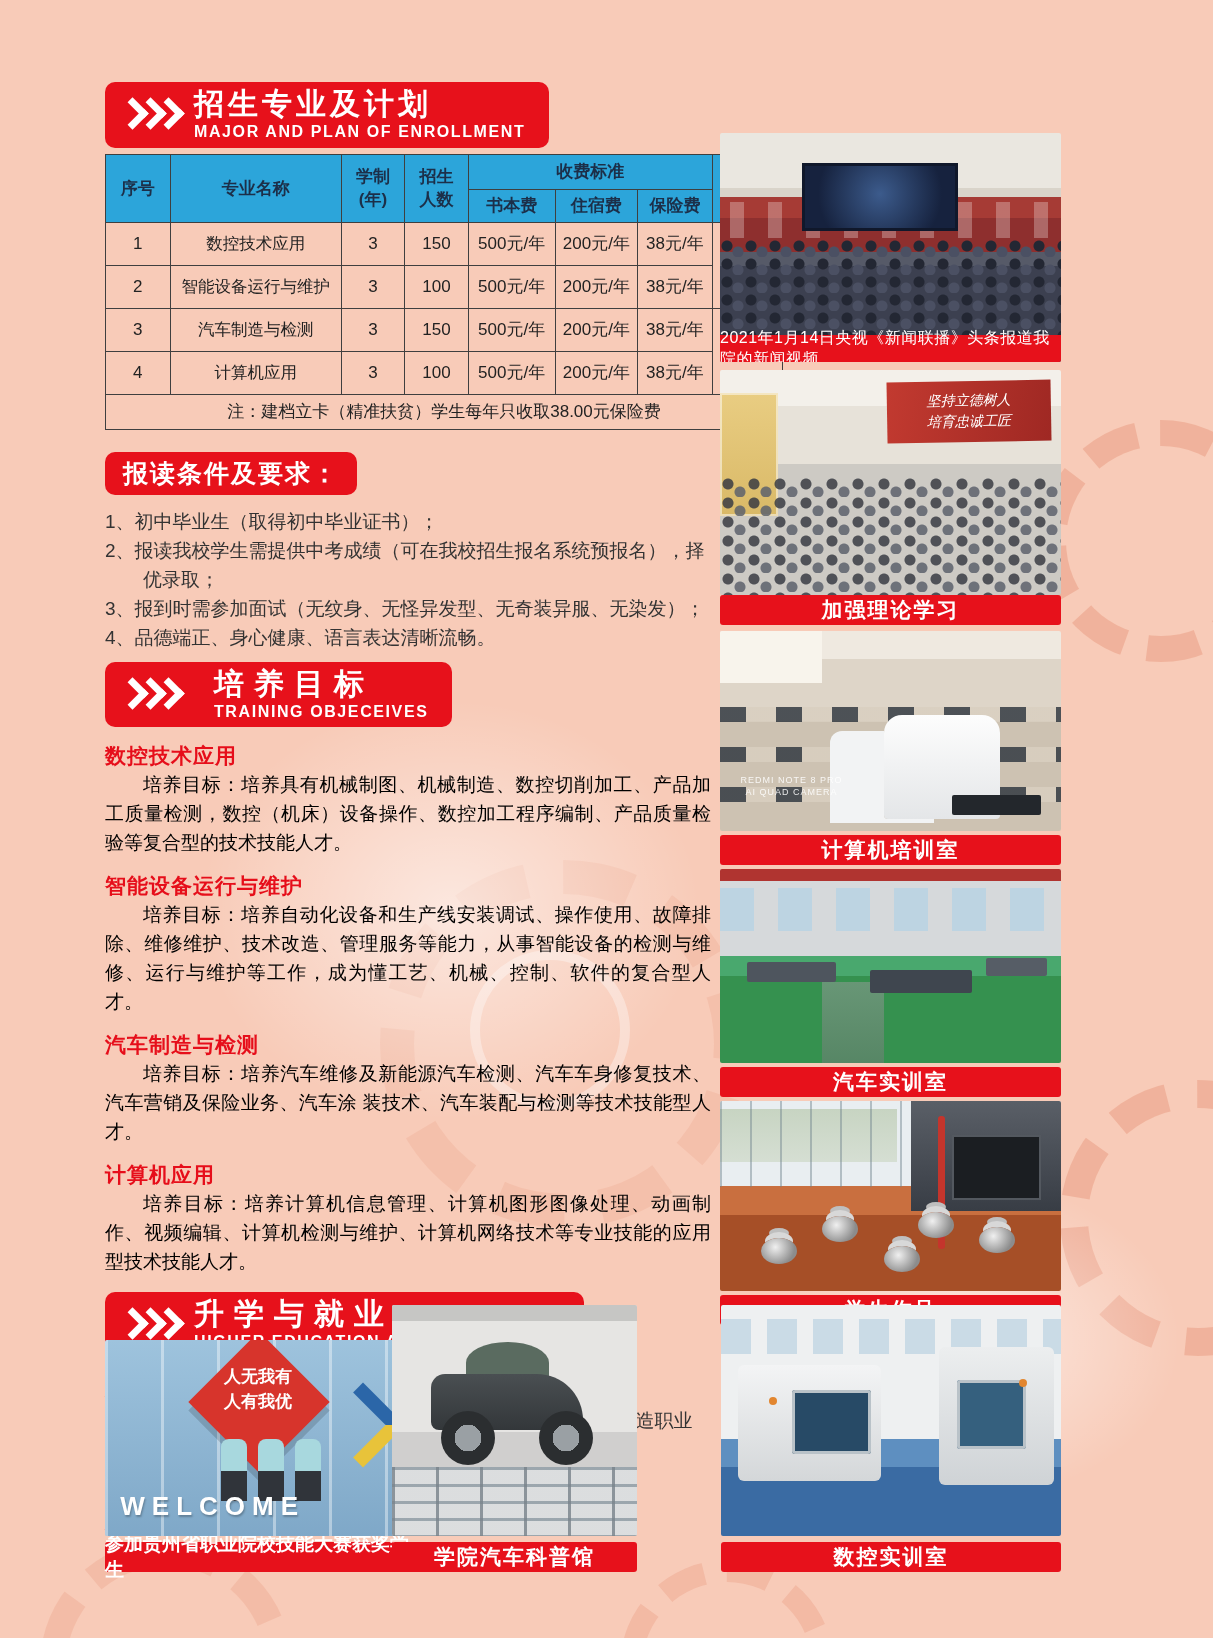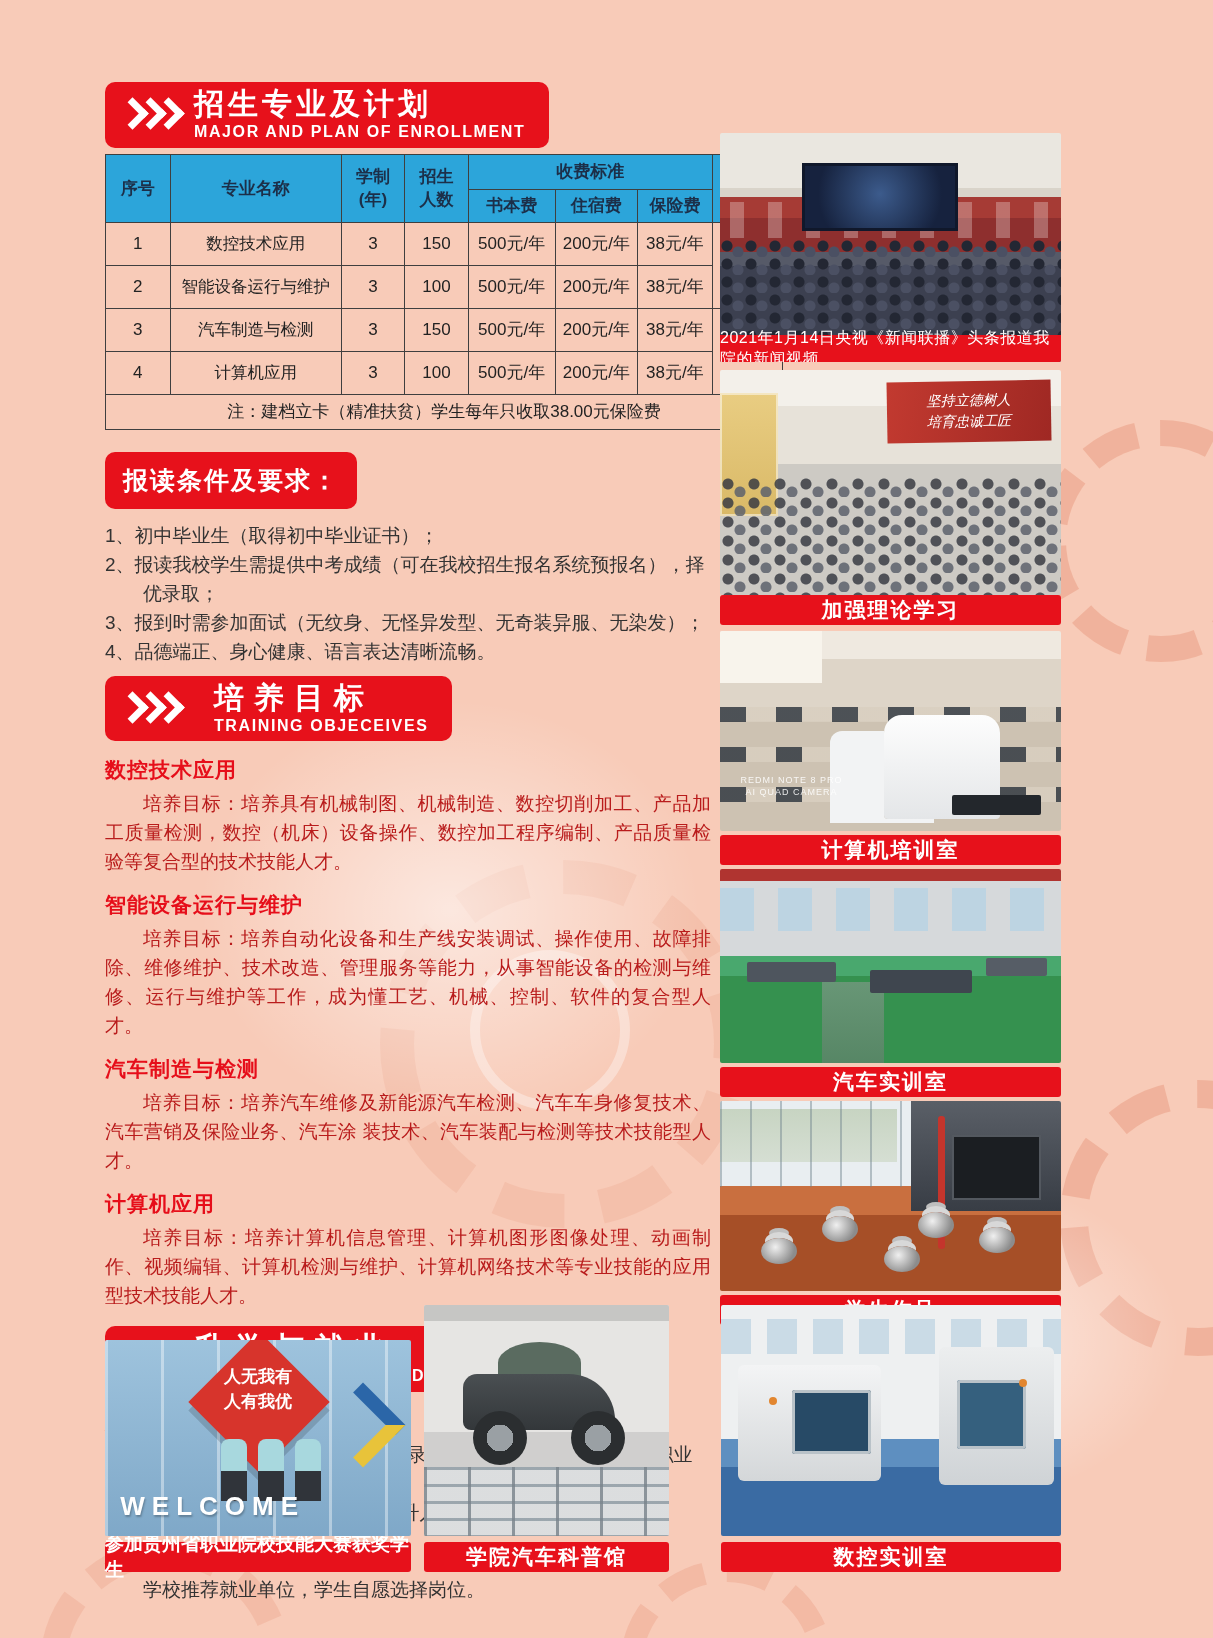--- a/index.html
+++ b/index.html
@@ -14,36 +14,36 @@
             padding:5px 24px 7px 16px;color:#fff;}
   .chevrons{display:flex;margin-right:14px;}
   .chevrons i{display:block;width:16px;height:16px;border-top:7px solid #fff;border-right:7px solid #fff;
               transform:rotate(45deg);margin-left:-5px;}
   .chevrons i:first-child{margin-left:0;}
   .badge-text{display:flex;flex-direction:column;line-height:1.1;}
   .badge-title{font-size:30px;font-weight:bold;letter-spacing:4px;}
   .badge-title.wide{letter-spacing:10px;}
   .badge-sub{font-size:16px;font-weight:bold;letter-spacing:1.6px;margin-top:3px;}
   .badge-sm{display:inline-block;background:#e7111b;border-radius:10px;color:#fff;
-            font-size:25px;font-weight:bold;padding:12px 18px;letter-spacing:2px;}
+            font-size:25px;font-weight:bold;padding:5px 18px;letter-spacing:2px;}
   
   .left-col{position:absolute;left:105px;top:82px;width:606px;}
   table.enroll{border-collapse:collapse;width:678px;margin-top:6px;font-size:17px;color:#222;}
   table.enroll th,table.enroll td{border:1px solid #3f3f3f;text-align:center;padding:1px 2px;}
   table.enroll thead th{background:#2ca5da;color:#1c2f49;font-weight:bold;}
   .hrow1 th{height:32px;}
   .hrow2 th{height:30px;}
   .drow td{height:40px;}
   .note-row td{height:32px;text-align:left;padding-left:18px;font-size:17px;}
   .ws{white-space:pre-line;}
   .cell-major{font-size:16.5px;white-space:nowrap;}
   .list{margin-top:12px;font-size:19px;line-height:29px;color:#333;}
   .list .li{padding-left:2em;text-indent:-2em;}
   .major-name{color:#e60e1a;font-size:21px;font-weight:bold;margin-top:15px;letter-spacing:1px;}
-  .para{font-size:19px;line-height:29px;text-align:justify;text-indent:2em;margin-top:5px;color:#b91c1c;}
+  .para{font-size:19px;line-height:29px;text-align:justify;text-indent:2em;color:#000000;}
   .sub-head{color:#e60e1a;font-size:21px;font-weight:bold;margin-top:16px;letter-spacing:1px;}
   .plain{font-size:19px;line-height:29px;text-indent:2em;margin-top:4px;color:#333;}
   .mt14{margin-top:14px;}
   .mt10{margin-top:10px;gap:20px;}
   
   .right-col{position:absolute;left:720px;top:133px;width:341px;}
   .photo{position:relative;width:100%;overflow:hidden;border-radius:2px;background:#ccc;}
   .cap{background:#e7111b;border-radius:3px;color:#fff;font-weight:bold;font-size:21px;
        height:30px;display:flex;align-items:center;justify-content:center;letter-spacing:2px;}
   .d{position:absolute;}
@@ -346,21 +346,21 @@
 人有我优</div>
       <div class="d aw-chev"></div>
       <div class="d aw-stu" style="left:38%;"></div>
       <div class="d aw-stu" style="left:50%;"></div>
       <div class="d aw-stu" style="left:62%;"></div>
       <div class="d aw-welcome">WELCOME</div>
     </div>
     <div class="cap cap-b cap-small">参加贵州省职业院校技能大赛获奖学生</div>
   </div>
 
-  <div class="b-cell" style="left:424px;top:1305px;width:245px;">
+  <div class="b-cell" style="left:392px;top:1305px;width:245px;">
     <div class="photo ph-museum">
       <div class="d mu-beam"></div>
       <div class="d mu-canopy"></div>
       <div class="d mu-body"></div>
       <div class="d mu-wheel" style="left:20%;"></div>
       <div class="d mu-wheel" style="left:60%;"></div>
       <div class="d mu-rail"></div>
       <div class="d mu-posts"></div>
     </div>
     <div class="cap cap-b">学院汽车科普馆</div>

